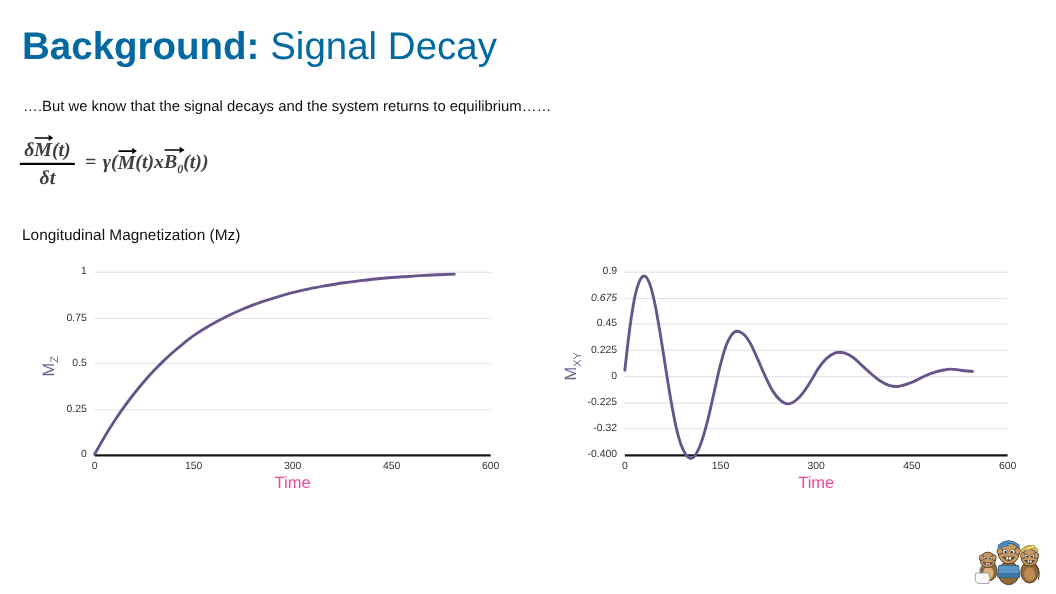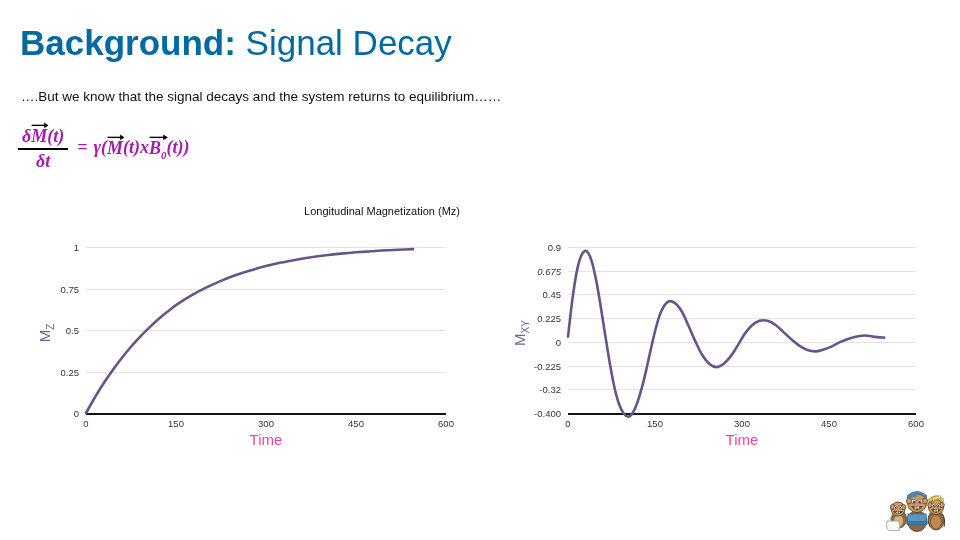--- a/index.html
+++ b/index.html
@@ -41,21 +41,21 @@
 
   
   #equation {
     position: absolute;
     left: 18px;
     top: 124px;
     font-family: "Liberation Serif", serif;
     font-style: italic;
     font-weight: bold;
     font-size: 18px;
-    color: #a21caf;
+    color: #404040;
     display: flex;
     align-items: center;
     white-space: nowrap;
   }
   .frac {
     display: inline-flex;
     flex-direction: column;
     align-items: center;
     vertical-align: middle;
     margin-right: 7px;
@@ -90,22 +90,22 @@
   }
   .eqsign { margin: 0 6px 0 2px; }
 
   
   .chart {
     position: absolute;
   }
   .chart-title {
     position: absolute;
     width: 100%;
-    text-align: right;
-    font-size: 11px;
+    text-align: left;
+    font-size: 14px;
     color: #111111;
     white-space: nowrap;
   }
   .plot {
     position: absolute;
     box-sizing: border-box;
   }
   .gridline {
     position: absolute;
     left: 0;

